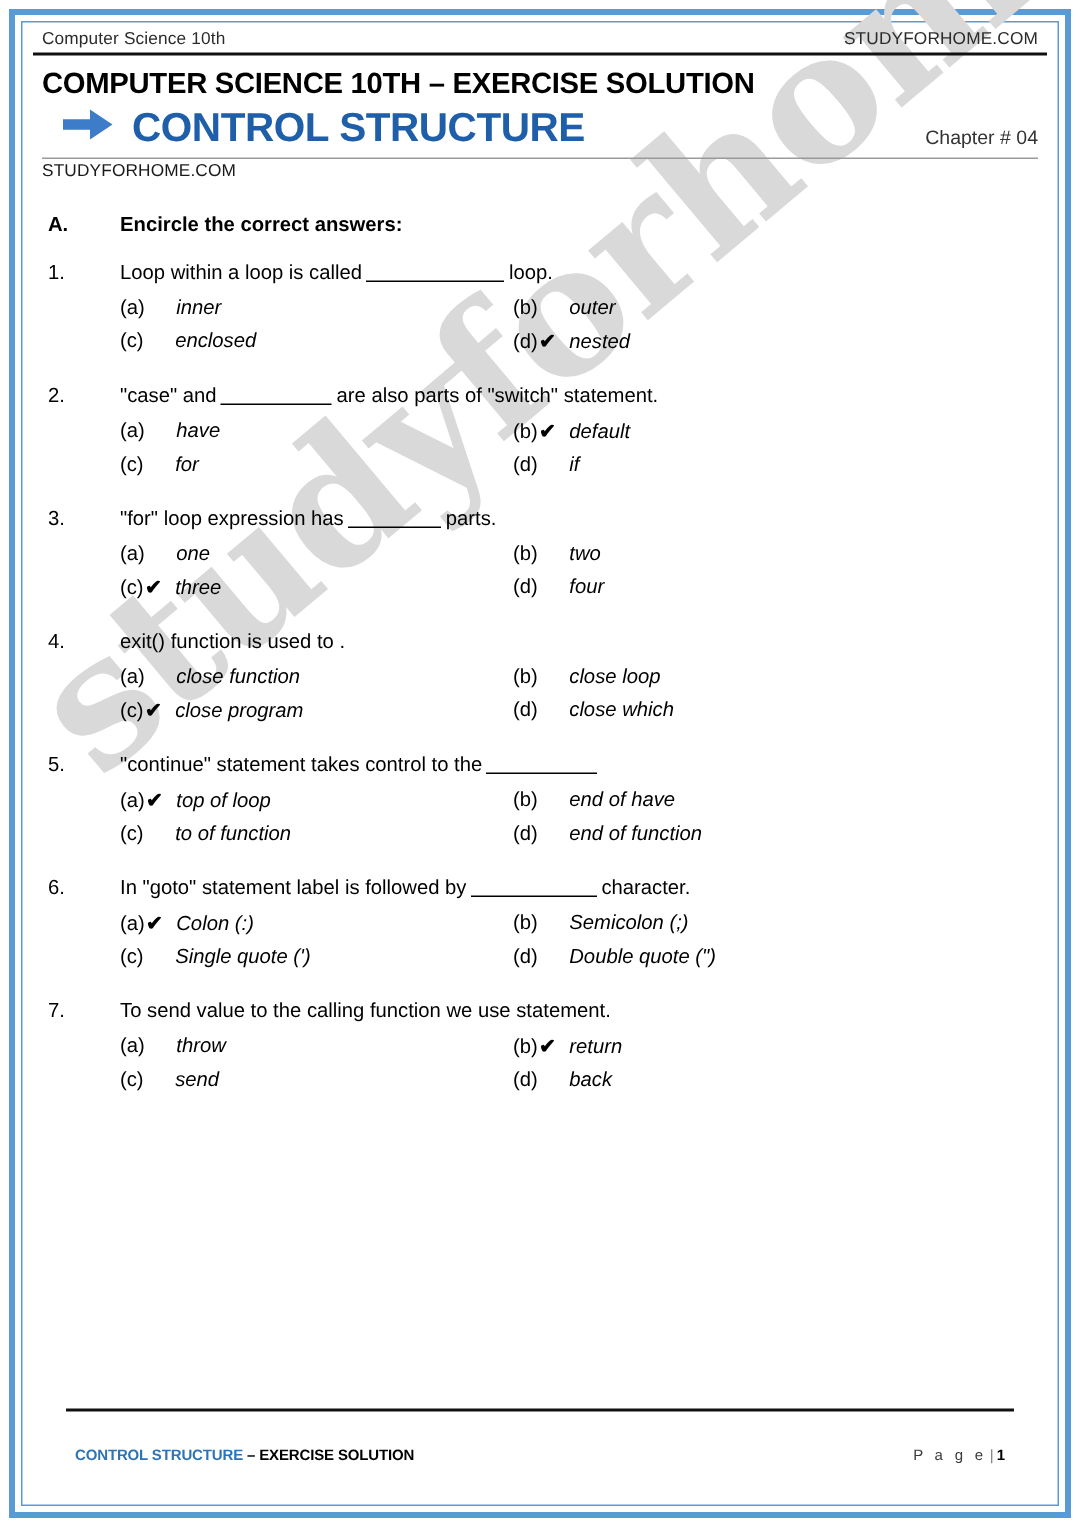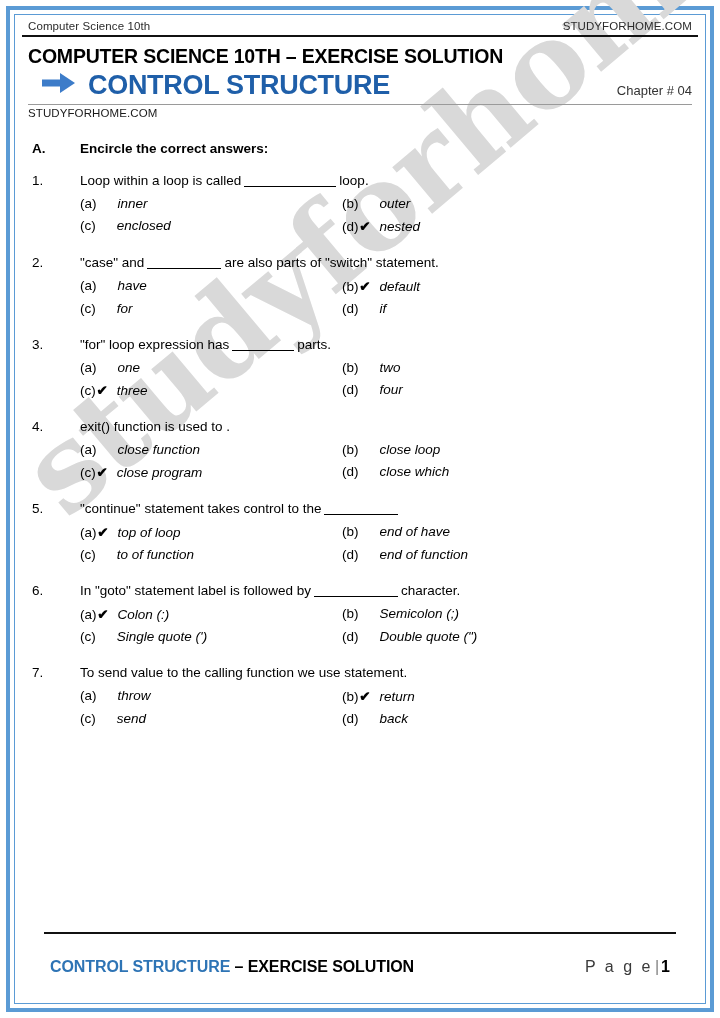--- a/index.html
+++ b/index.html
@@ -205,21 +205,21 @@
     right: 22px;
     bottom: 22px;
     z-index: 10;
   }
   .footer-rule { border-top: 2.2px solid #111111; }
   .footer-row {
     display: flex;
     justify-content: space-between;
     align-items: baseline;
     padding: 4px 6px 0 6px;
-    font-size: 16px;
+    font-size: 10px;
   }
   .footer-left { font-weight: 700; letter-spacing: -0.1px; }
   .footer-left .fl-blue { color: #2E74B5; }
   .footer-left .fl-black { color: #000000; }
   .footer-right { color: #3a3a3a; margin-top: 20px; }
   .footer-right .pg-word { letter-spacing: 2.5px; }
   .footer-right .pg-sep { color: #7f7f7f; padding: 0 2px; }
   .footer-right .pg-num { font-weight: 700; color: #000; }
 </style>
 </head>

